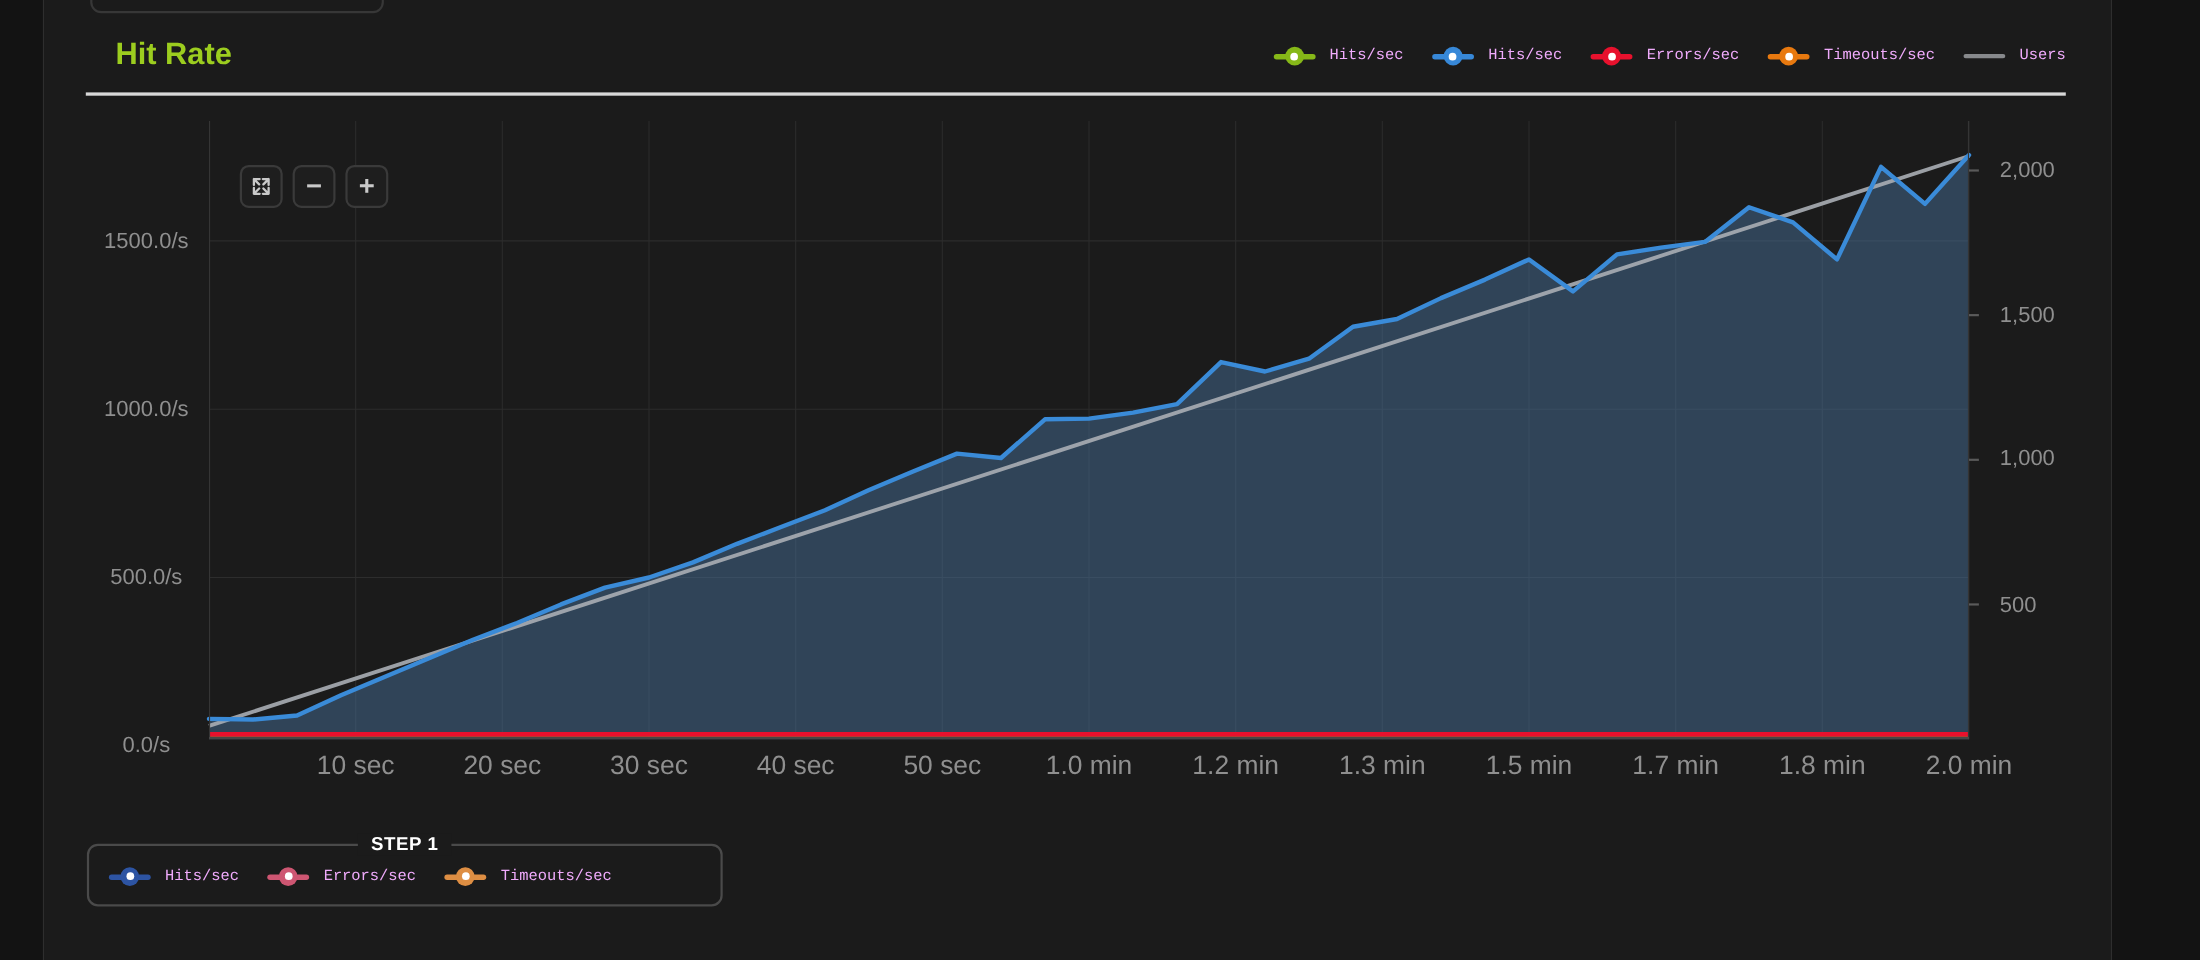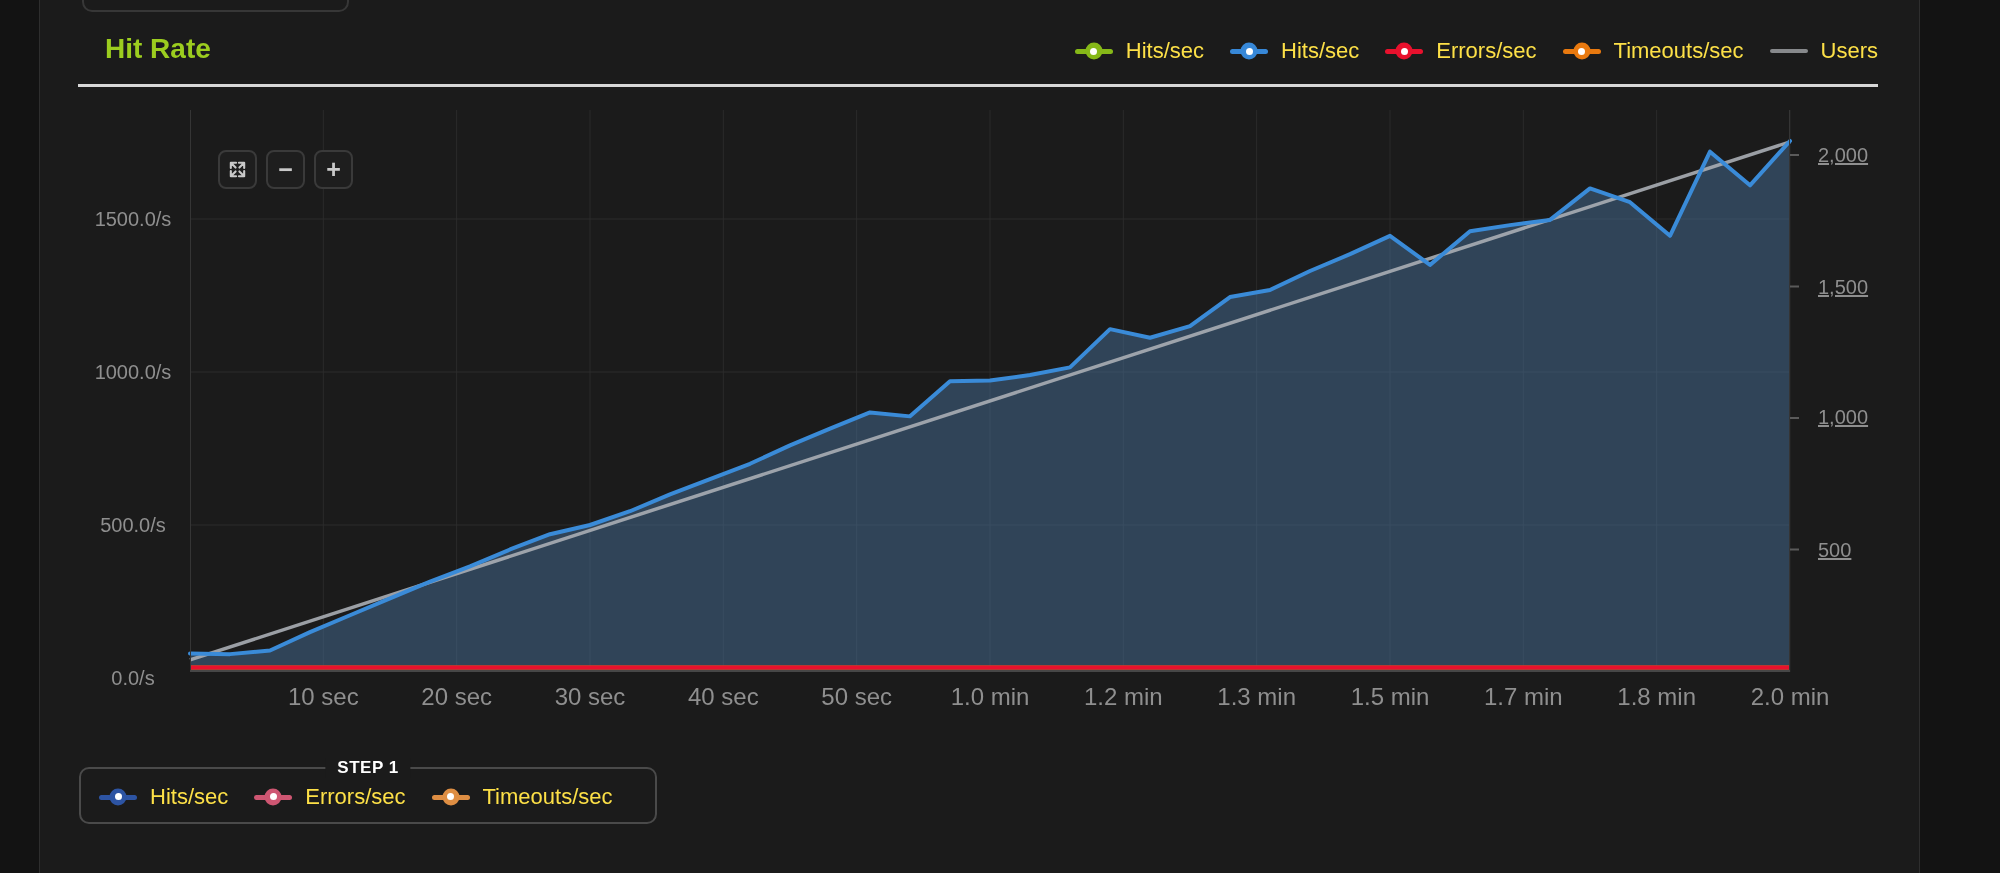--- a/index.html
+++ b/index.html
@@ -5,37 +5,37 @@
   html,body{margin:0;padding:0;background:#131313;}
   .page{position:relative;width:2000px;height:873px;background:#131313;overflow:hidden;
         font-family:"Liberation Sans","DejaVu Sans",sans-serif;color:#f1f1f1;}
   .panel{position:absolute;left:39px;top:0;width:1881px;height:873px;background:#1b1b1b;
          border-left:1px solid #2e2e2e;border-right:1px solid #2e2e2e;box-sizing:border-box;}
   .top-partial{position:absolute;left:82px;top:-10px;width:263px;height:18px;
                border:2px solid #373737;border-radius:0 0 10px 10px;background:#1b1b1b;}
   .chart-title{position:absolute;left:78px;top:33px;font-size:28px;font-weight:700;color:#9ccd1f;margin-left:27px;}
   .header-rule{position:absolute;left:78px;top:84px;width:1800px;height:3px;background:#d8d8d8;}
   .legend-top{position:absolute;right:122px;top:36px;height:30px;display:flex;align-items:center;gap:26px;}
-  .legend-item{display:flex;align-items:center;gap:13px;font-size:22px;color:#fde047;cursor:pointer;}
+  .legend-item{display:flex;align-items:center;gap:13px;font-size:14px;color:#f0abfc;cursor:pointer;font-family:Liberation Mono, monospace;}
   .mk{position:relative;width:38px;height:18px;flex:0 0 auto;}
   .mk-line{position:absolute;left:0;right:0;top:7px;height:5px;border-radius:2.5px;background:var(--c);}
   .mk.plain .mk-line{height:4px;top:7px;}
   .mk-dot{position:absolute;left:50%;top:50%;width:17px;height:17px;border-radius:50%;
           background:var(--c);transform:translate(-50%,-50%);}
   .mk-dot::after{content:"";position:absolute;left:50%;top:50%;width:7px;height:7px;border-radius:50%;
           background:#ffffff;transform:translate(-50%,-50%);}
   .zoom-controls{position:absolute;left:218px;top:150px;display:flex;gap:9px;z-index:5;}
   .zbtn{width:39px;height:39px;border-radius:8px;background:#1e1e1e;border:2px solid #3a3a3a;
         color:#c9c9c9;display:flex;align-items:center;justify-content:center;
         font-size:25px;font-weight:700;padding:0;cursor:pointer;box-sizing:border-box;
         font-family:"Liberation Sans","DejaVu Sans",sans-serif;line-height:1;}
   .plot-svg{position:absolute;left:190px;top:110px;overflow:visible;}
   .ytick{position:absolute;font-size:20px;line-height:26px;color:#8f8f8f;}
   .yl{left:77px;width:112px;text-align:center;}
-  .yr{left:1818px;width:120px;text-align:left;text-decoration:underline;}
+  .yr{left:1818px;width:120px;text-align:left;}
   .x-label{position:absolute;top:684px;width:120px;text-align:center;font-size:24px;
            line-height:26px;color:#8f8f8f;}
   .step-box{position:absolute;left:79px;top:767px;width:578px;height:57px;border:2px solid #4a4a4a;
             border-radius:10px;box-sizing:border-box;}
   .step-label{position:absolute;top:-11px;left:50%;transform:translateX(-50%);background:#1b1b1b;
               padding:0 12px;font-size:17px;font-weight:700;color:#ffffff;letter-spacing:.5px;white-space:nowrap;}
   .legend-bottom{display:flex;align-items:center;height:100%;padding:2px 18px 0 18px;gap:26px;box-sizing:border-box;}
 </style>
 </head>
 <body>

